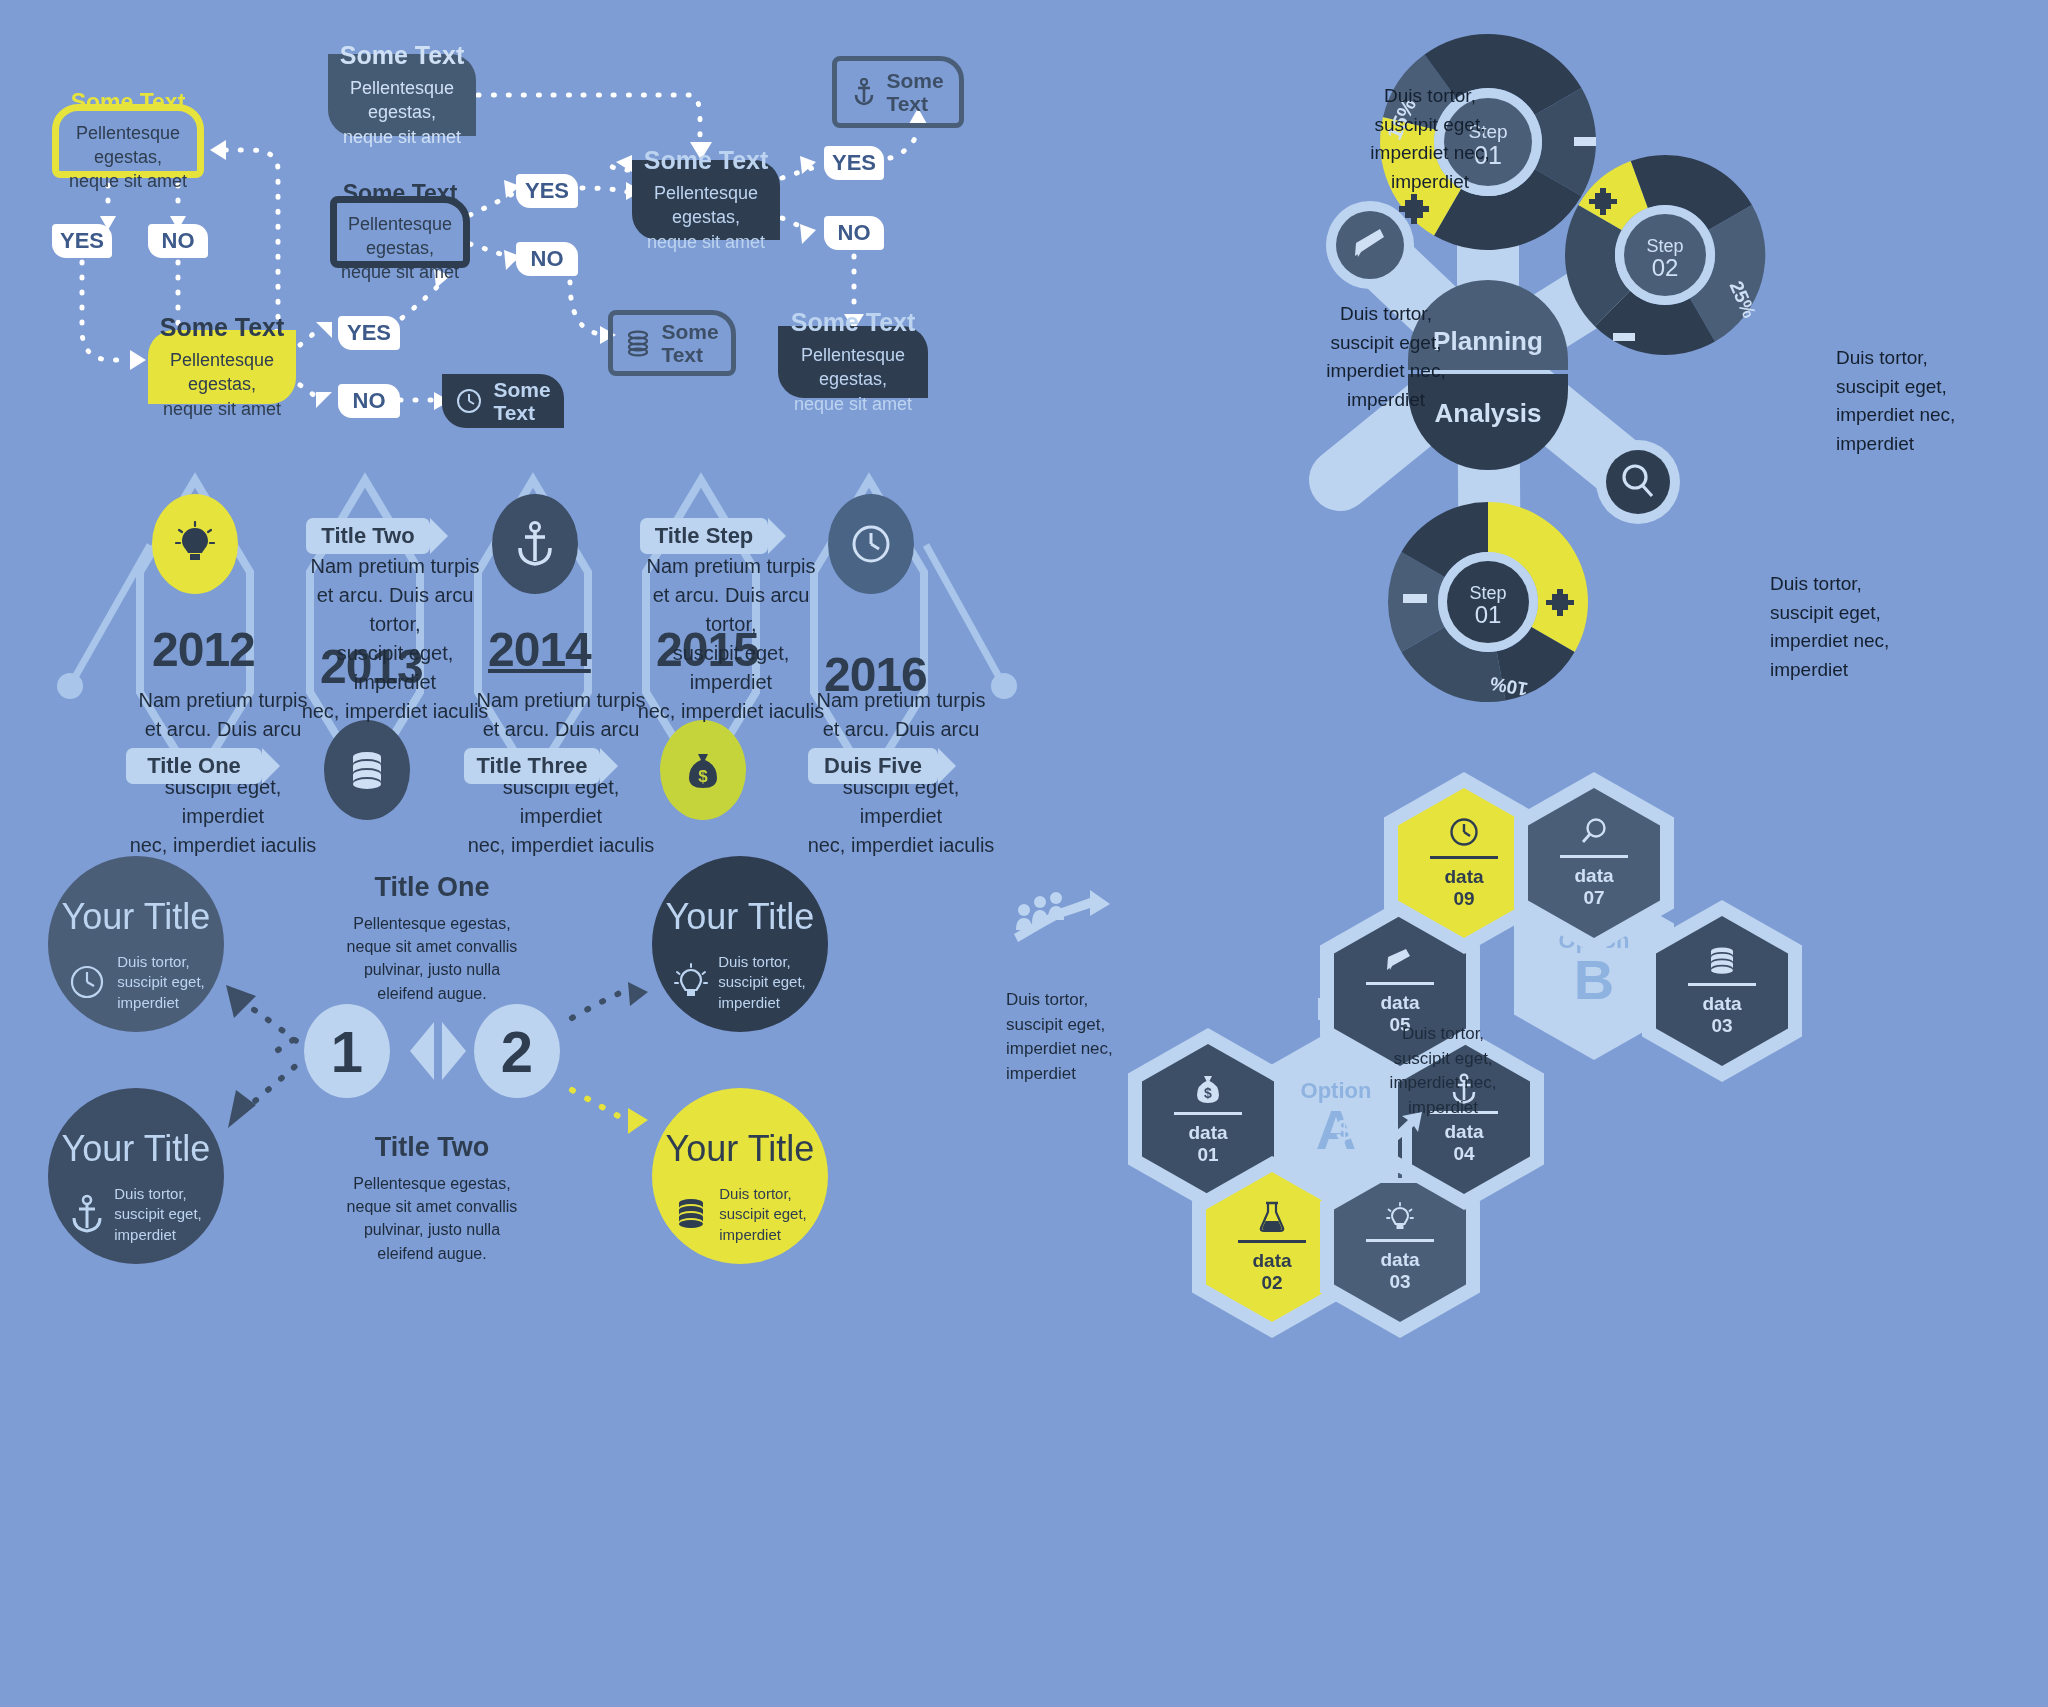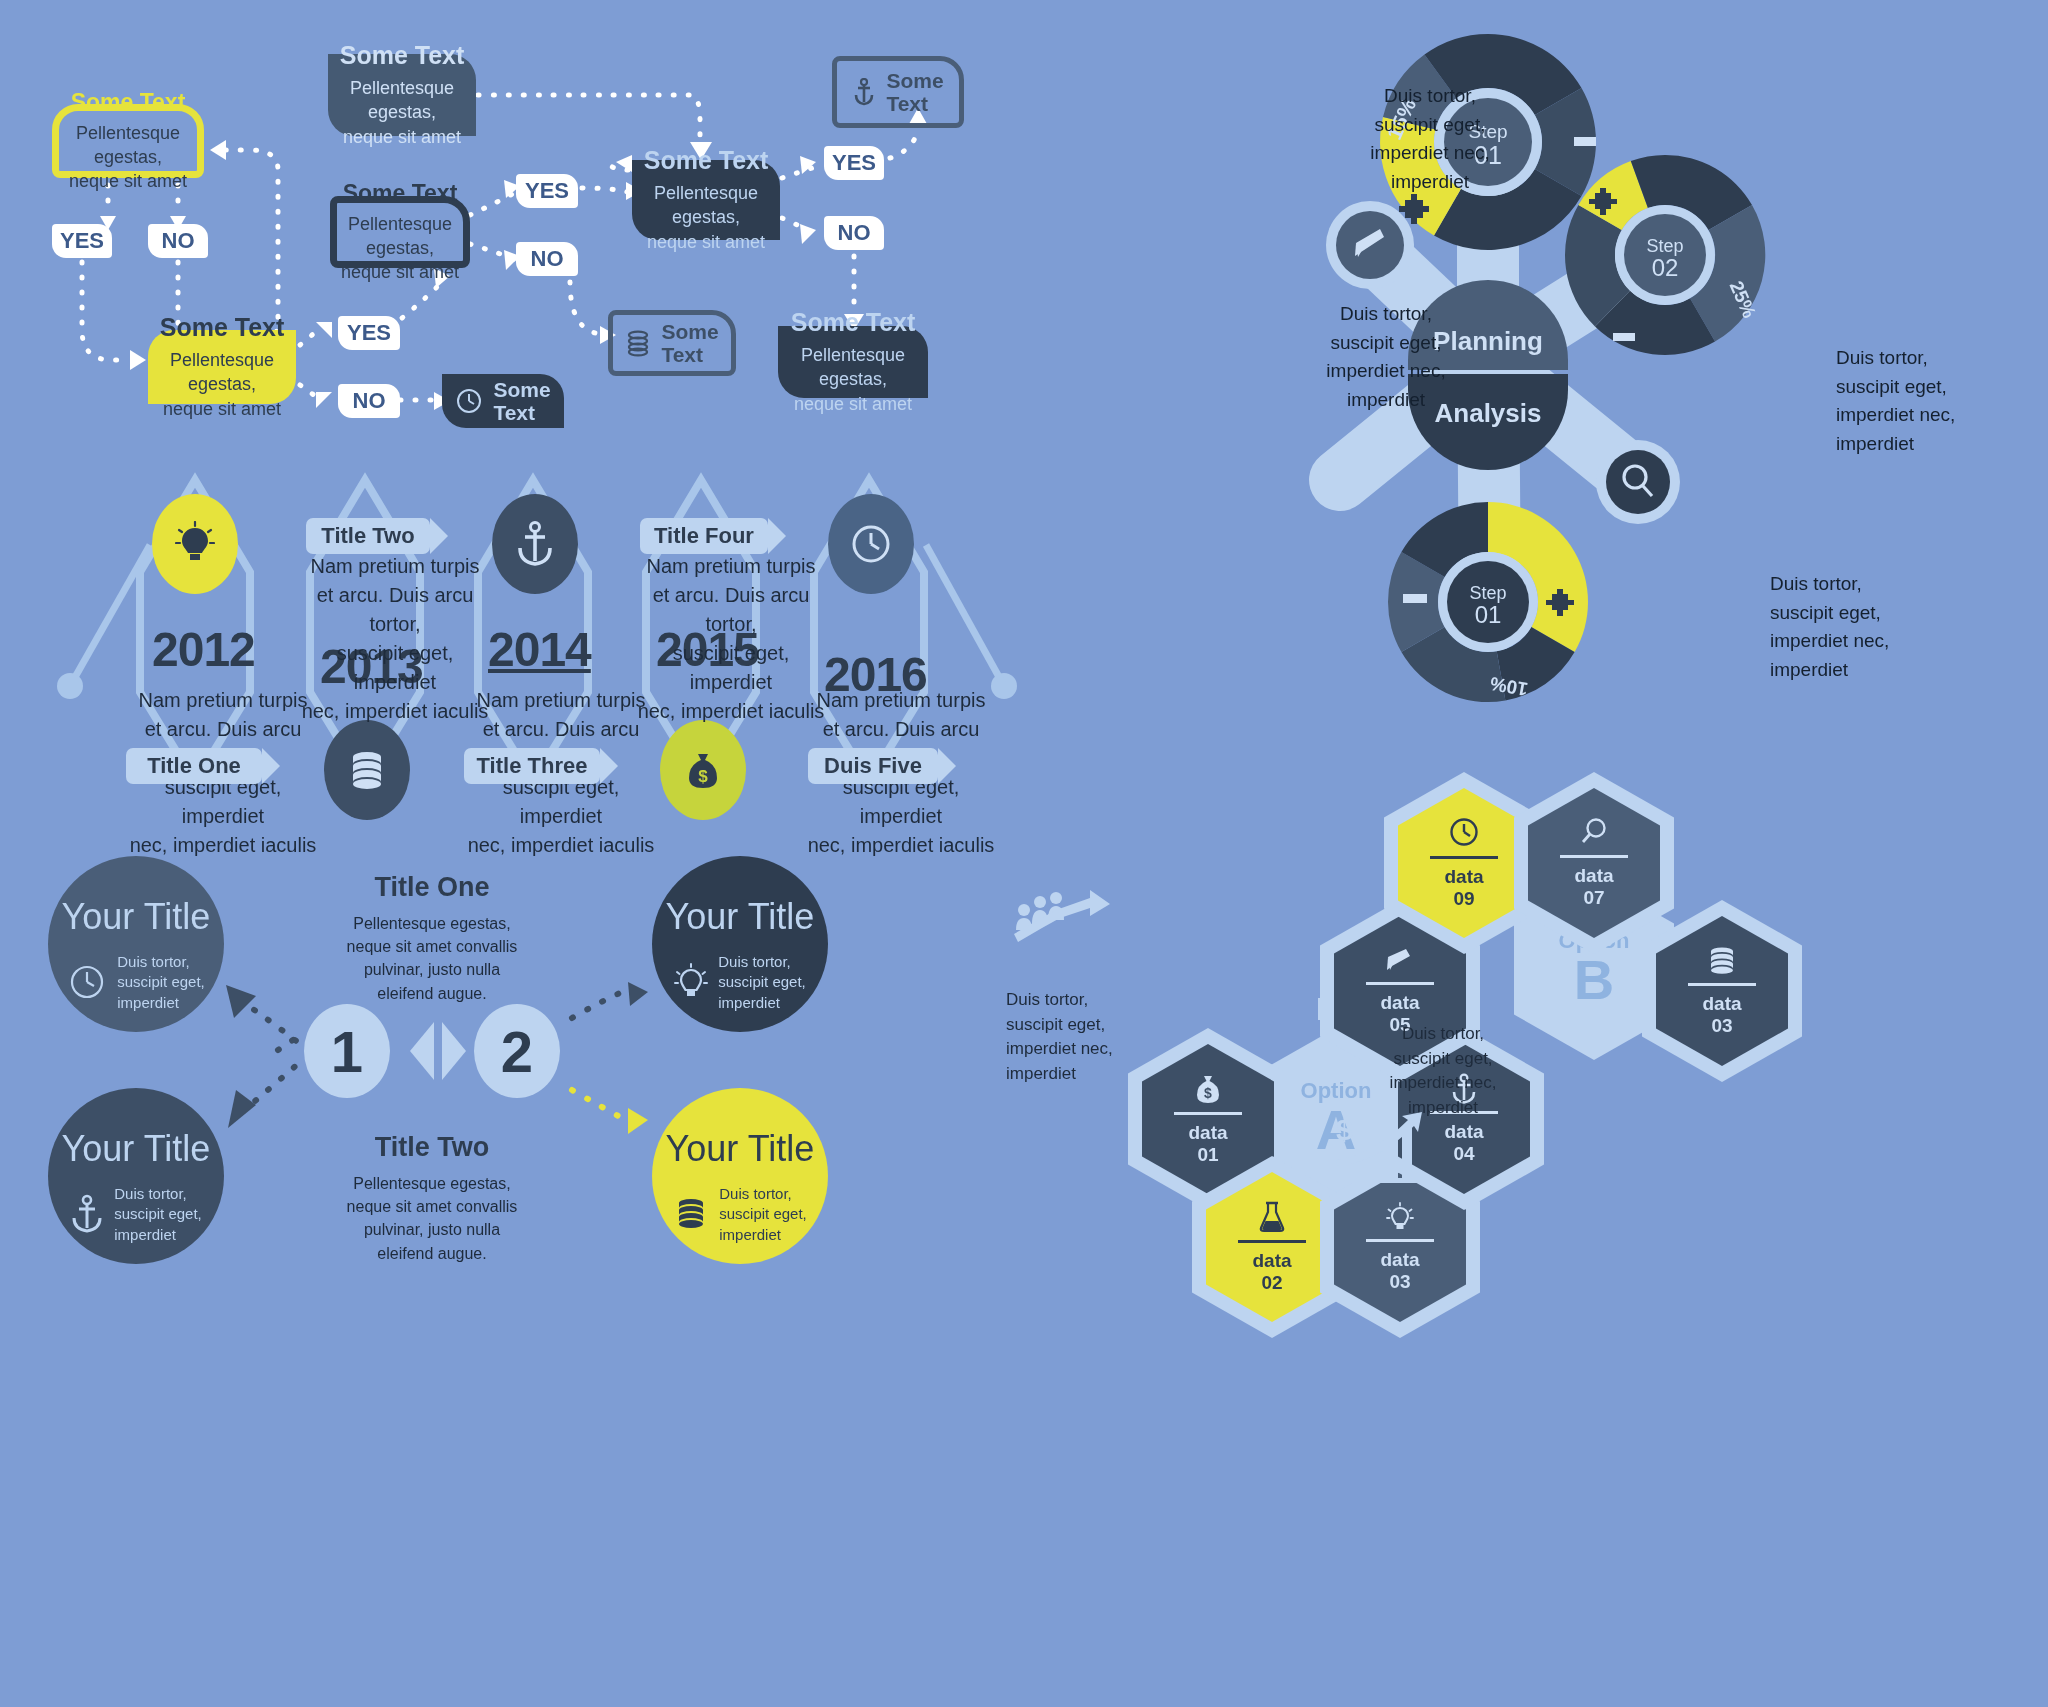--- a/index.html
+++ b/index.html
@@ -533,21 +533,21 @@
     </div>
 <div class="tl-title" style="left:306px;top:518px;width:124px;">
   <span>Title Two</span>
       <span class="arrow"></span>
     </div>
 <div class="tl-title" style="left:464px;top:748px;width:136px;">
   <span>Title Three</span>
       <span class="arrow"></span>
     </div>
 <div class="tl-title" style="left:640px;top:518px;width:128px;">
-  <span>Title Four</span>
+  <span>Title Step</span>
       <span class="arrow"></span>
     </div>
 <div class="tl-title" style="left:808px;top:748px;width:130px;">
   <span>Duis Five</span>
       <span class="arrow"></span>
     </div>
 
 <div class="bigcircle" style="left:48px;top:856px;width:176px;height:176px;background:#4a5e78;">
   <div class="ct">Your Title</div>
   <div class="row">

